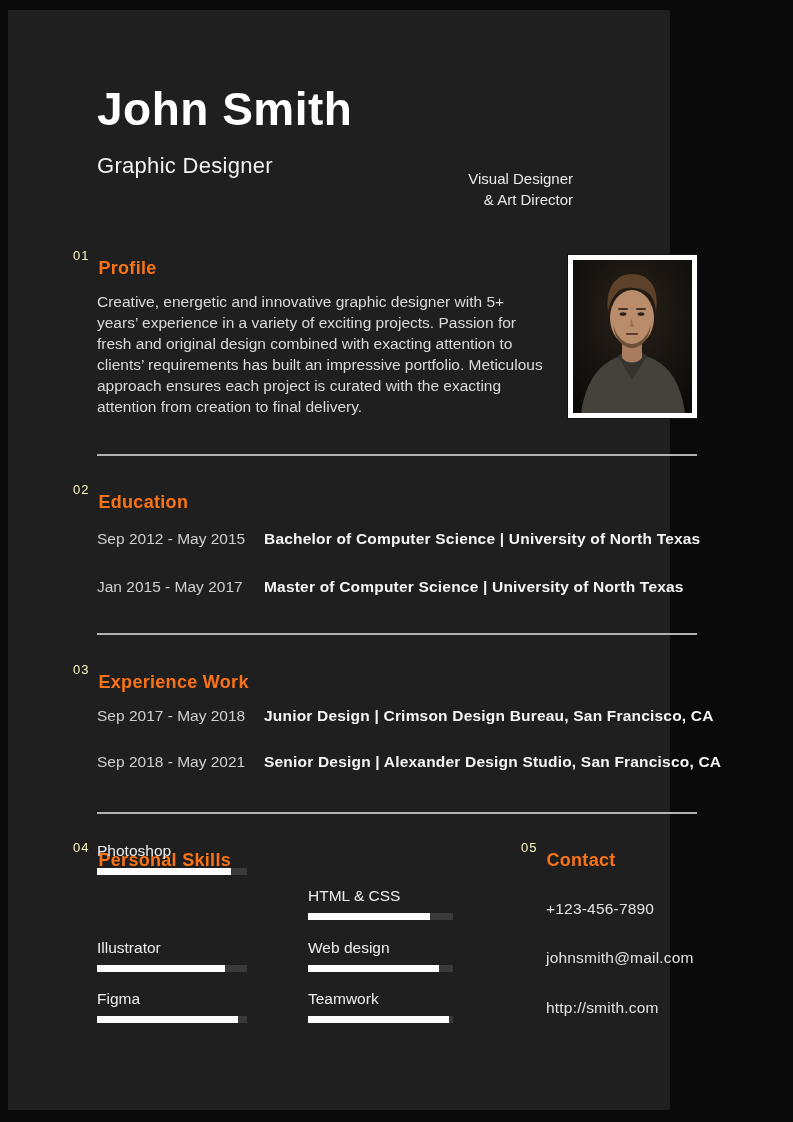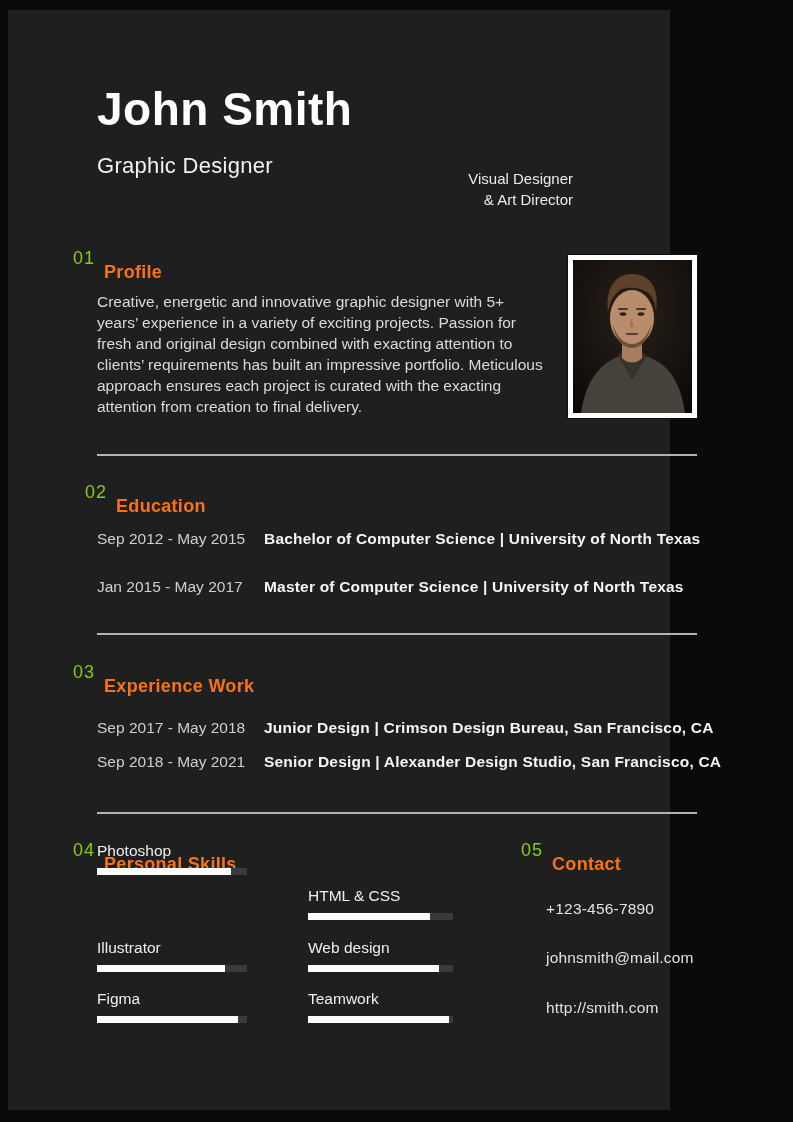--- a/index.html
+++ b/index.html
@@ -34,21 +34,21 @@
   .tagline {
     position: absolute; right: 97px; top: 158px;
     text-align: right; font-size: 15px; line-height: 21px;
     color: #eaeaea;
   }
 
   
   .sec-head { position: absolute; white-space: nowrap; }
   .sec-head .num {
     display: inline-block; vertical-align: 14px;
-    font-size: 18px; color: #84cc16; margin-right: 9px;
+    font-size: 13px; color: #fef9c3; margin-right: 9px;
     letter-spacing: 1px;
   }
   .sec-head .txt {
     display: inline-block;
     font-size: 18px; font-weight: bold; color: #f97316;
     letter-spacing: 0.3px;
   }
 
   
   .profile-body {
@@ -152,38 +152,38 @@
         <rect x="45" y="48" width="10" height="2" rx="1" fill="#4a3423"></rect>
         <rect x="63" y="48" width="10" height="2" rx="1" fill="#4a3423"></rect>
 
         <path d="M58 58 L57 67 L61 67 Z" fill="#9c7154"></path>
         <rect x="53" y="73" width="12" height="2" rx="1" fill="#5a3d2a"></rect>
       </svg>
     </div>
 
     <div class="divider div-1"></div>
 
-    <div class="sec-head" style="left:65px; top:472px;margin-left:12px;">
+    <div class="sec-head" style="left:65px; top:472px;">
       <span class="num">02</span><span class="txt">Education</span>
     </div>
     <div class="row" style="top:520px;">
       <span class="dates">Sep 2012 - May 2015</span>
       <span class="title">Bachelor of Computer Science | University of North Texas</span>
     </div>
     <div class="row" style="top:568px;">
       <span class="dates">Jan 2015 - May 2017</span>
       <span class="title">Master of Computer Science | University of North Texas</span>
     </div>
 
     <div class="divider div-2"></div>
 
     <div class="sec-head" style="left:65px; top:652px;">
       <span class="num">03</span><span class="txt">Experience Work</span>
     </div>
-    <div class="row" style="top:697px;margin-top:12px;">
+    <div class="row" style="top:697px;">
       <span class="dates">Sep 2017 - May 2018</span>
       <span class="title">Junior Design | Crimson Design Bureau, San Francisco, CA</span>
     </div>
     <div class="row" style="top:743px;">
       <span class="dates">Sep 2018 - May 2021</span>
       <span class="title">Senior Design | Alexander Design Studio, San Francisco, CA</span>
     </div>
 
     <div class="divider div-3"></div>
 

